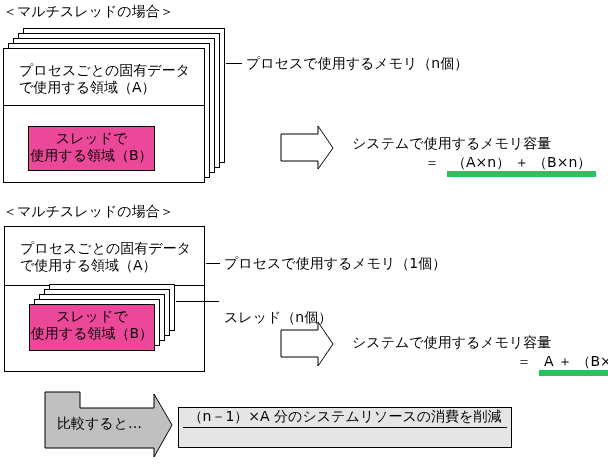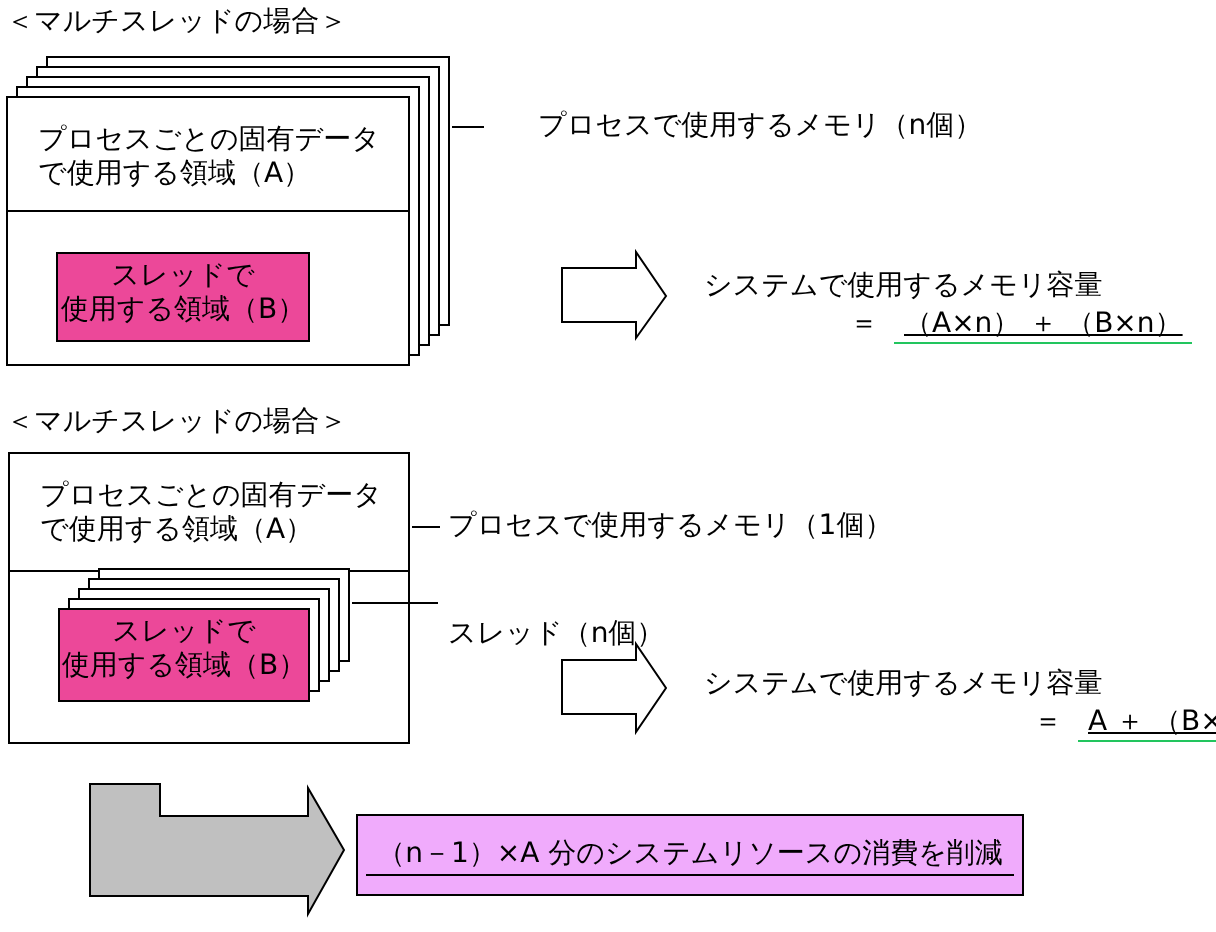--- a/index.html
+++ b/index.html
@@ -8,24 +8,24 @@
     font-family:"DejaVu Sans","Liberation Sans",sans-serif;
     font-size:14px;color:#000;overflow:hidden;
   }
   .label{position:absolute;white-space:nowrap;line-height:15px;}
   .box{position:absolute;background:#fff;border:1px solid #000;box-sizing:border-box;}
   .layer{position:absolute;background:#fff;border:1px solid #000;box-sizing:border-box;}
   .section-a{box-sizing:border-box;border-bottom:1px solid #000;padding:3px 0 0 15px;line-height:17px;margin-top:10px;}
   .inner-b{position:absolute;background:#ec4899;border:1px solid #000;box-sizing:border-box;
            text-align:center;line-height:17px;padding-top:3px;}
   .connector{position:absolute;height:1px;background:#000;}
-  .ul{display:inline-block;border-bottom:1px solid #22c55e;padding:0 5px 1px 5px;margin-left:8px;text-decoration:underline;}
+  .ul{display:inline-block;border-bottom:6px solid #22c55e;padding:0 5px 1px 5px;margin-left:8px;}
   .ul-flat{display:inline-block;border-bottom:1px solid #000;padding:0 6px 1px 6px;}
-  .result-box{position:absolute;background:#f0abfc;border:1px solid #000;box-sizing:border-box;
-              display:flex;align-items:center;justify-content:center;white-space:nowrap;}
+  .result-box{position:absolute;background:#e5e5e5;border:1px solid #000;box-sizing:border-box;
+              display:flex;align-items:flex-start;justify-content:center;white-space:nowrap;}
   svg{position:absolute;left:0;top:0;pointer-events:none;}
 </style>
 </head>
 <body>
 
 <div id="canvas">
 
   <div class="label" style="left:3px;top:4px;">＜マルチスレッドの場合＞</div>
 
   <div class="layer" style="left:23px;top:28px;width:202px;height:135px;"></div>
@@ -38,21 +38,21 @@
       <div>プロセスごとの固有データ</div>
       <div>で使用する領域（A）</div>
     </div>
     <div class="inner-b" style="left:24px;top:77px;width:127px;height:45px;">
       <div>スレッドで</div>
       <div>使用する領域（B）</div>
     </div>
   </div>
 
   <div class="connector" style="left:226px;top:63px;width:16px;"></div>
-  <div class="label" style="left:246px;top:56px;margin-left:23px;">プロセスで使用するメモリ（n個）</div>
+  <div class="label" style="left:246px;top:56px;">プロセスで使用するメモリ（n個）</div>
 
   <div class="label" style="left:352px;top:136px;">システムで使用するメモリ容量</div>
   <div class="label" style="left:425px;top:155px;">
     <span>＝</span><span class="ul">（A×n） ＋ （B×n）</span>
   </div>
 
   <div class="label" style="left:3px;top:204px;">＜マルチスレッドの場合＞</div>
 
   <div class="box" style="left:4px;top:226px;width:201px;height:146px;">
     <div class="section-a" style="height:49px;">
@@ -81,18 +81,19 @@
   <div class="label" style="left:477px;top:354px;margin-left:40px;">
     <span>＝</span><span class="ul">A ＋ （B×n）</span>
   </div>
 
   <svg width="608" height="466" viewBox="0 0 608 466">
     <polygon points="281,134 318,134 318,126 333,148 318,169 318,161 281,161" fill="#ffffff" stroke="#000000" stroke-width="1"></polygon>
     <polygon points="281,330 318,330 318,322 333,344 318,366 318,357 281,357" fill="#ffffff" stroke="#000000" stroke-width="1"></polygon>
     <polygon points="45,392 80,392 80,408 154,408 154,394 172,425 154,457 154,448 45,448" stroke="#000000" stroke-width="1" fill="#c0c0c0"></polygon>
   </svg>
 
+  <div class="label" style="left:57px;top:416px;">比較すると…</div>
 
   <div class="result-box" style="left:178px;top:407px;width:334px;height:41px;">
     <span class="ul-flat">（n－1）×A 分のシステムリソースの消費を削減</span>
   </div>
 
 </div>
 
 </body></html>

